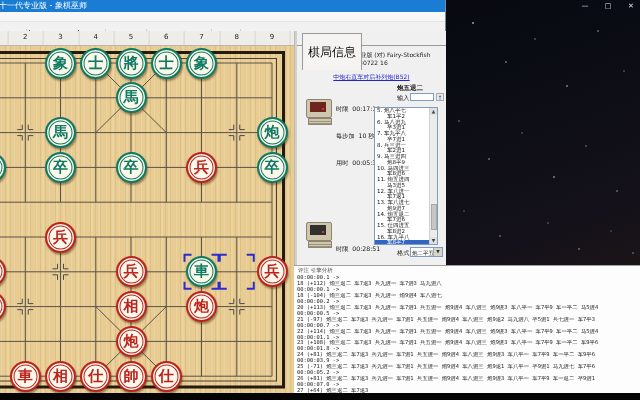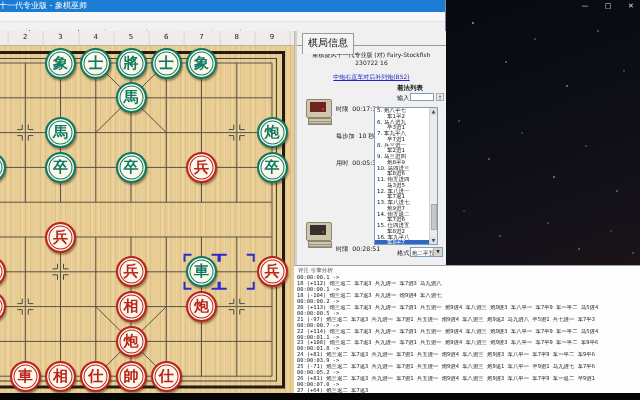--- a/index.html
+++ b/index.html
@@ -47,22 +47,22 @@
     box-shadow:inset 0 0 0 1.5px #fbf7ea,inset 0 0 0 2.5px currentColor,1px 2px 2px rgba(60,35,5,.45);
     font-family:"DejaVu Serif",serif;font-weight:bold;font-size:15px;line-height:26px;text-align:center;}
   .pc-red{color:#bb231d;}
   .pc-black{color:#0f7a62;}
   #marksvg{position:absolute;left:0;top:0;z-index:3;pointer-events:none;}
   
   #splitter{position:absolute;left:294px;top:31px;width:3px;height:234px;background:#d4d0c8;border-left:1px solid #bdb9b0;}
   
   #panel{position:absolute;left:297px;top:31px;width:149px;height:234px;background:#f0f0f0;font-size:6.5px;color:#111;}
   #tabline{position:absolute;left:0;top:14px;width:149px;height:1px;background:#9b9b9b;}
-  #tab{position:absolute;left:5px;top:2px;height:12px;padding:4px 5px;background:#f5f4f2;
-    border:1px solid #9b9b9b;border-bottom:none;font-size:10px;line-height:12px;z-index:2;font-family:Liberation Mono, monospace;}
+  #tab{position:absolute;left:5px;top:2px;height:12px;padding:12px 5px;background:#f5f4f2;
+    border:1px solid #9b9b9b;border-bottom:none;font-size:12px;line-height:12px;z-index:2;}
   #infoLine{position:absolute;left:4px;top:20px;width:141px;text-align:center;font-size:6px;line-height:7.5px;color:#222;}
   #openingLink{position:absolute;left:4px;top:42px;width:141px;text-align:center;font-size:6px;
     color:#2424cf;text-decoration:underline;}
   .clock{position:absolute;left:39px;width:62px;font-size:6.2px;line-height:9px;white-space:pre;}
   #clockRed{top:55px;} #clockBlack{top:195px;}
   .pc-icon{position:absolute;left:9px;width:28px;height:30px;}
   #pcRed{top:66px;} #pcBlack{top:189px;}
   .pc-icon .mon{position:absolute;left:0;top:2px;width:24px;height:17px;background:#cfc6ae;border:1px solid #8d8570;border-radius:2px;}
   .pc-icon .scr{position:absolute;left:3px;top:2px;width:16px;height:10px;background:#33312e;}
   .pc-icon.red .scr{background:#6e2520;}
@@ -200,21 +200,21 @@
           </div>
         </div>
         <div class="base"></div>
     </div>
     <div id="clockBlack" class="clock">
       <div>时限  00:28:51</div>
       <div>每步加  10 秒</div>
       <div>用时  00:03:49</div>
     </div>
 
-    <div id="mlTitle">着法列表</div>
+    <div id="mlTitle">炮五退二</div>
     <div id="mlInputLbl">输入</div>
     <input id="mlInput" value="" style="">
     <div id="mlGo">↑</div>
     <div id="mlist">
       <div id="mlrows">
           <div class="mrow">5. 炮八平七</div>
           <div class="mrow ind">车1平2</div>
           <div class="mrow">6. 马八进九</div>
           <div class="mrow ind">卒3进1</div>
           <div class="mrow">7. 车九平八</div>

